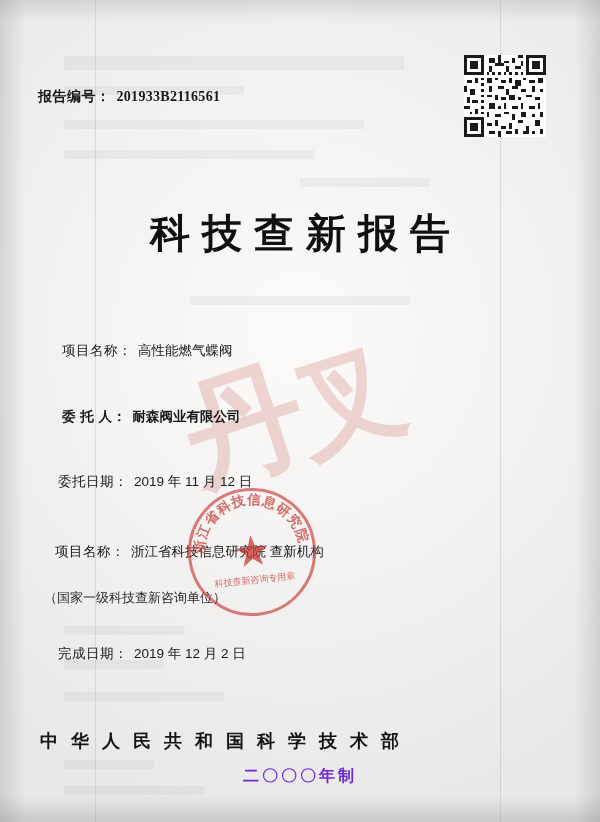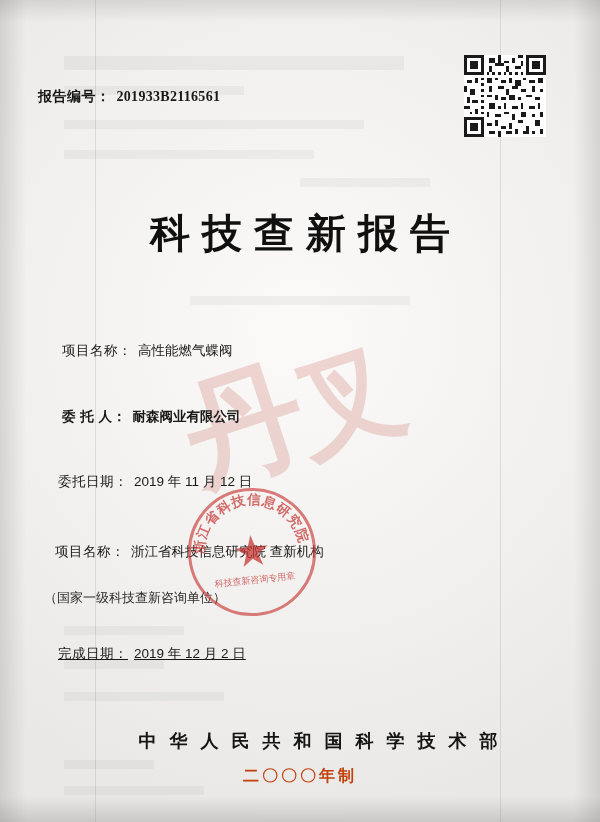--- a/index.html
+++ b/index.html
@@ -75,42 +75,41 @@
   #f-client  { left: 62px; top: 408px; font-weight: bold; }
   #f-entrust-date { left: 58px; top: 473px; }
   #f-org { left: 55px; top: 543px; }
   #f-org-sub {
     left: 44px;
     top: 566px;
     font-size: 13px;
     color: #2a2a2a;
     margin-top: 23px;
   }
-  #f-finish-date { left: 58px; top: 645px; text-decoration: underline; }
+  #f-finish-date { left: 58px; top: 645px; }
   #footer-ministry {
     position: absolute;
     left: 0; right: 0;
     top: 729px;
-    text-align: center;
     font-size: 18px;
     font-weight: bold;
     letter-spacing: 4px;
     color: #141414;
     font-family: "Liberation Sans", "DejaVu Sans", sans-serif;
     padding-left: 40px;
   }
   #footer-year {
     position: absolute;
     left: 0; right: 0;
     top: 766px;
     text-align: center;
     font-size: 16px;
     font-weight: bold;
     letter-spacing: 3px;
-    color: #c2410c;
+    color: #6d28d9;
     font-family: "Liberation Sans", "DejaVu Sans", sans-serif;
   }
   
   #seal {
     position: absolute;
     left: 252px;
     top: 488px;
     width: 128px;
     height: 128px;
     transform: translate(-50%,-0px) rotate(-6deg);

